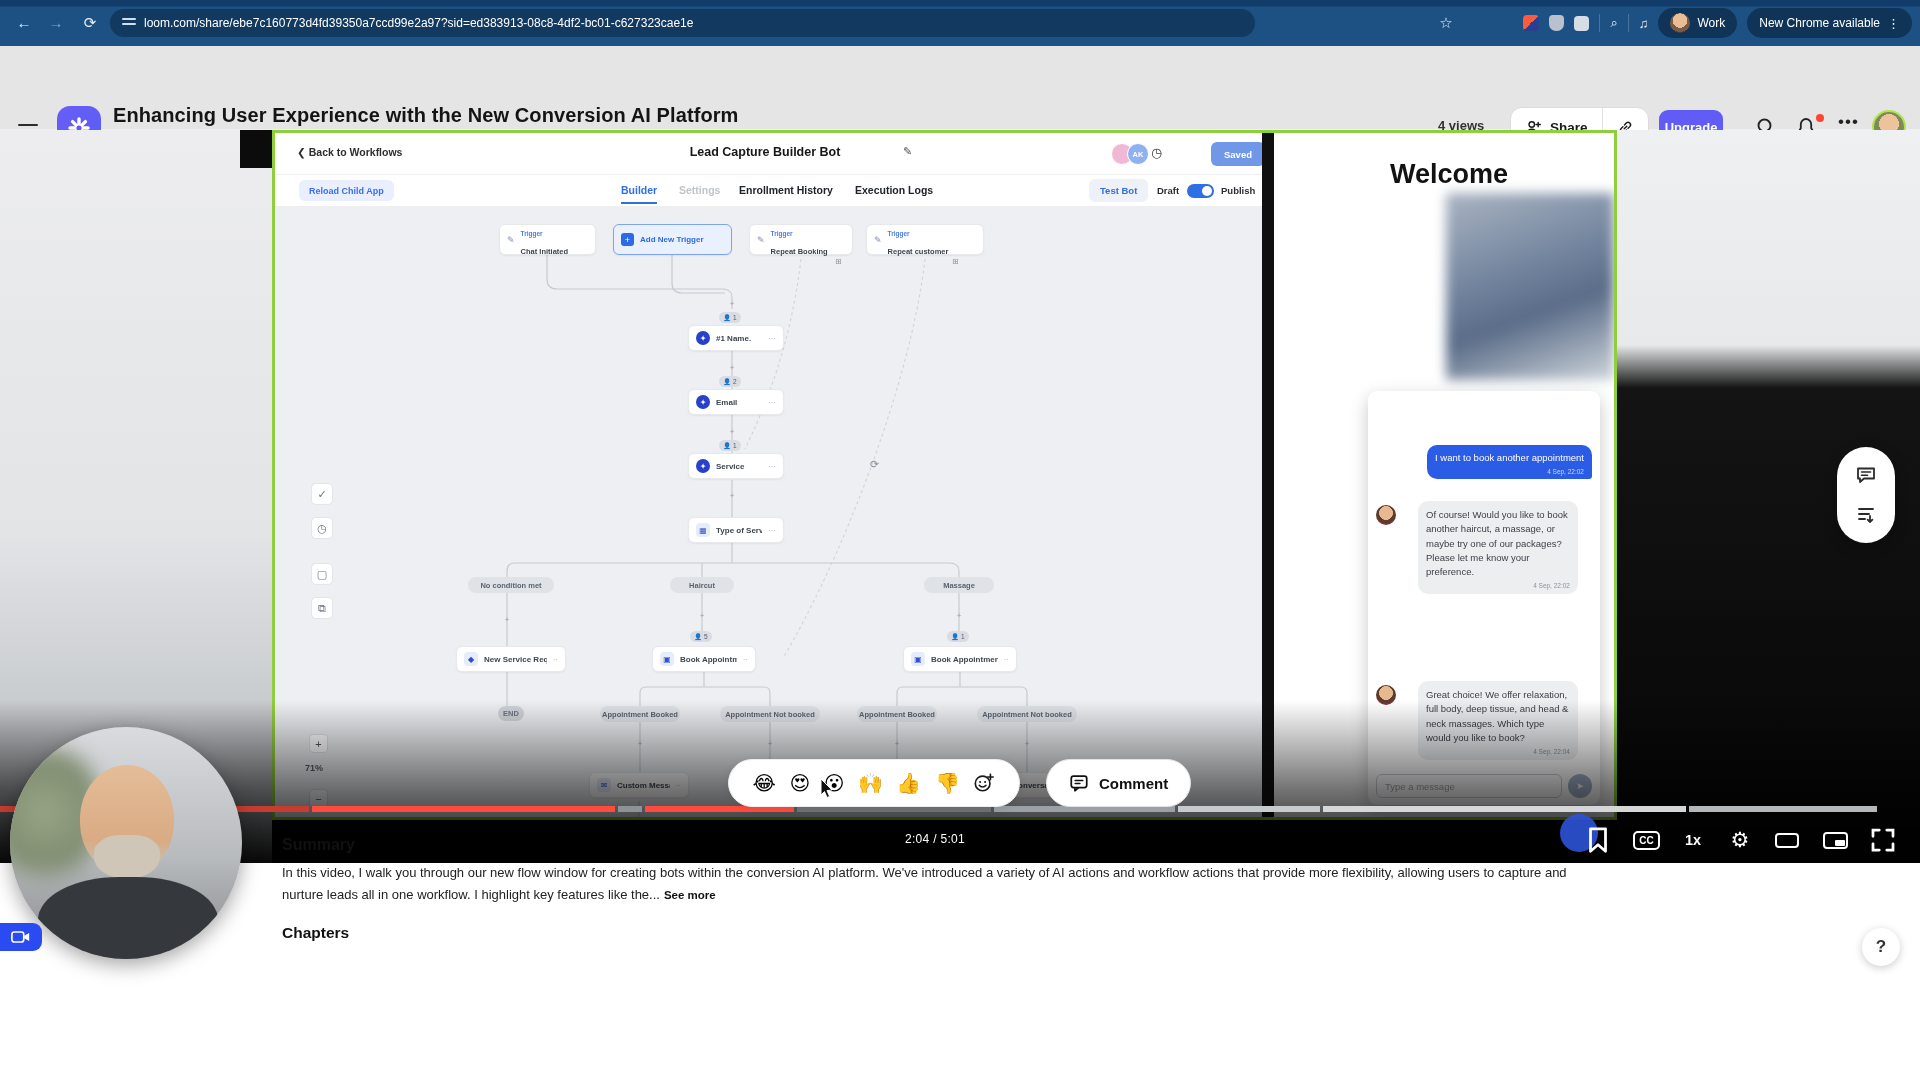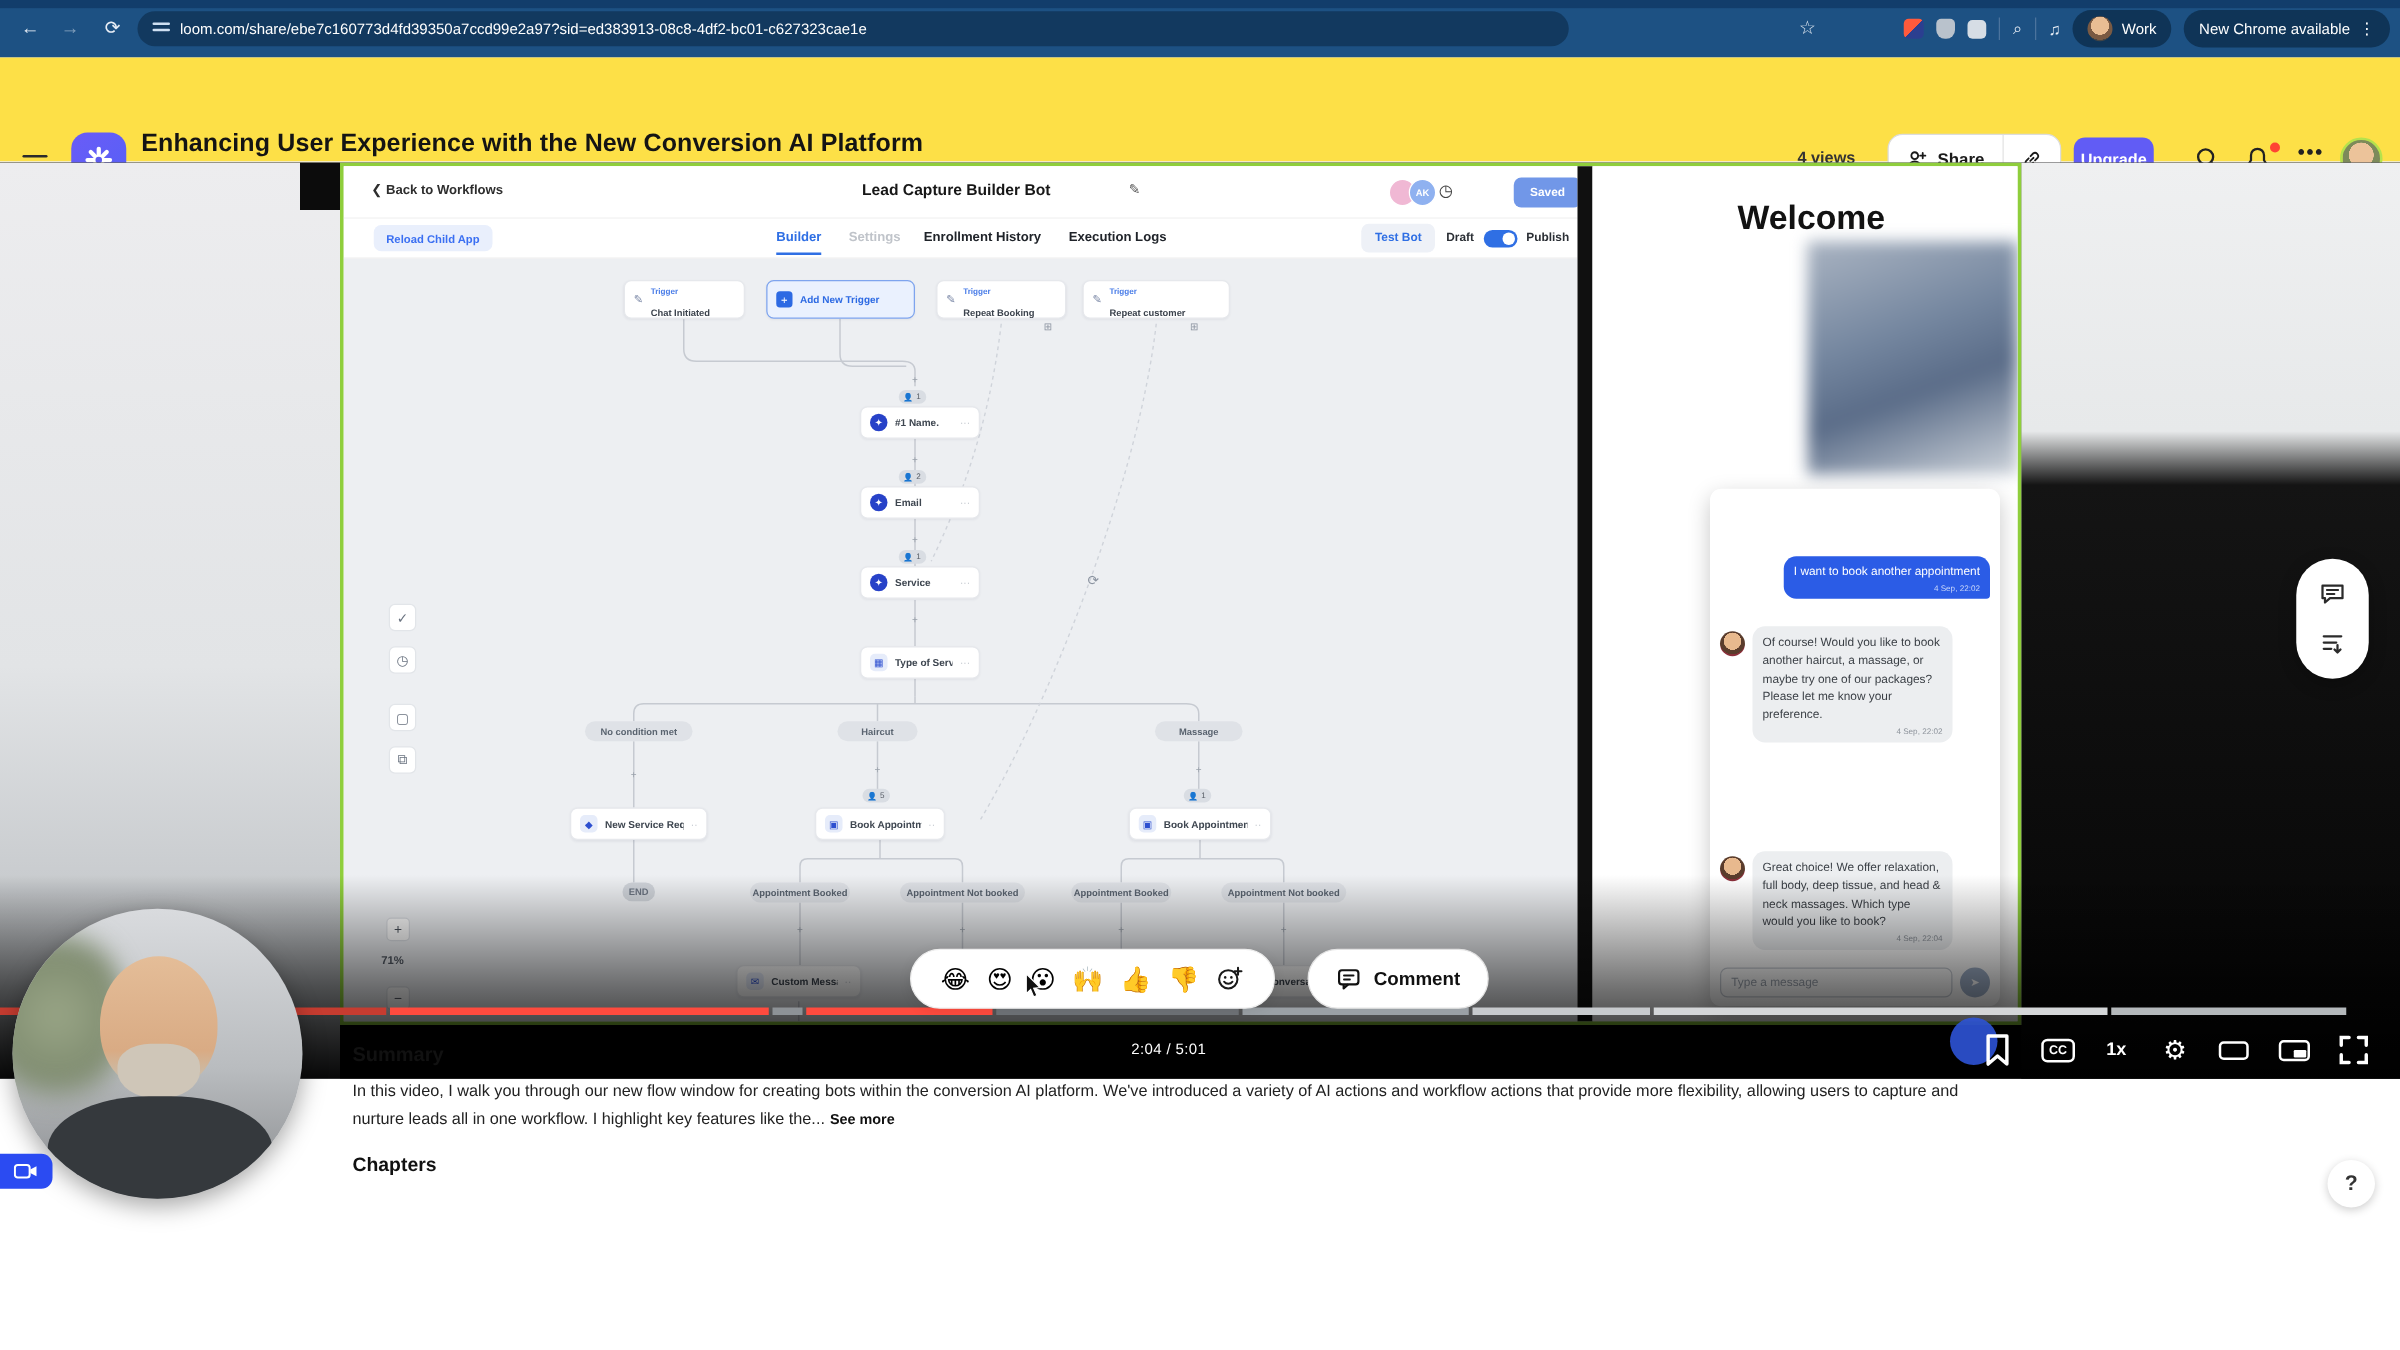--- a/index.html
+++ b/index.html
@@ -18,21 +18,21 @@
   .url-tune i { display:block; height:2px; background:#cfe0f2; border-radius:2px; margin-bottom:3px; }
   .chrome-right { display:flex; align-items:center; gap:10px; position:absolute; right:8px; top:0; height:46px; }
   .ext-sq { width:16px; height:16px; border-radius:4px; background:linear-gradient(135deg,#ff5a3c 0 50%,#2b3f90 50% 100%); }
   .ext-shield { width:15px; height:16px; background:#b9c2cc; border-radius:4px 4px 7px 7px; }
   .ext-puzzle { width:15px; height:15px; background:#d6dde5; border-radius:4px; }
   .vdiv { width:1px; height:18px; background:#4b739d; }
   .chip { background:#0f3457; color:#fff; border-radius:15px; height:30px; display:flex; align-items:center; gap:7px; padding:0 12px; font-size:12px; }
   .mini-ava { width:20px; height:20px; border-radius:50%; background:radial-gradient(circle at 50% 38%,#e9bd93 0 45%,#7a5a43 46% 70%,#444 71% 100%); }
 
   
-  #lheader { left:0; top:46px; width:1920px; height:84px; background:#fde047; border-bottom:1px solid #efefef; }
+  #lheader { left:0; top:46px; width:1920px; height:84px; background:#e5e5e5; border-bottom:1px solid #efefef; }
   #hamburger { left:18px; top:78px; width:20px; height:16px; cursor:pointer; }
   #hamburger i { display:block; height:2.4px; background:#2b2b2b; border-radius:2px; margin-bottom:4.2px; }
   #loom-logo { left:57px; top:60px; width:44px; height:44px; border-radius:13px;
     background:linear-gradient(140deg,#6a5cf7,#5560f6); display:flex; align-items:center; justify-content:center; }
   #vid-title { left:113px; top:58px; font-size:20px; font-weight:700; color:#141414; letter-spacing:.1px; }
   #vid-sub { left:113px; top:88px; font-size:12.5px; color:#7a7a7a; }
   #vid-sub b { font-weight:600; color:#555; }
   #views { left:1438px; top:72px; font-size:13px; font-weight:600; color:#333; }
   #share-btn { left:1510px; top:61px; height:40px; border:1px solid #dcdcdc; border-radius:12px; display:flex; align-items:center; background:#fff; }
   #share-btn .seg { display:flex; align-items:center; gap:8px; padding:0 14px; height:100%; font-size:13.5px; font-weight:600; color:#1a1a1a; }
@@ -123,21 +123,21 @@
     box-shadow:0 6px 18px rgba(0,0,0,.22); }
   #chat-head { left:0; top:0; width:232px; height:46px; background:#1b3fc4; border-radius:9px 9px 0 0;
     display:flex; align-items:center; padding:0 10px; gap:8px; }
   .chat-ava { width:28px; height:28px; border-radius:50%; flex:none; border:1.5px solid #fff;
     background:radial-gradient(circle at 50% 40%,#e8b98e 0 44%,#5a3c2c 45% 66%,#8a2f3a 67% 100%); }
   #chat-title { color:#fff; font-size:11.5px; font-weight:700; flex:1; }
   #chat-chevron { color:#fff; font-size:10px; }
   .msg-user { position:absolute; right:8px; background:#2b5ce6; color:#fff; border-radius:10px 10px 3px 10px;
     padding:6px 8px 3px; font-size:9.5px; line-height:1.45; }
   .msg-user .t { display:block; text-align:right; font-size:6.5px; color:#c8d6fa; margin-top:2px; }
-  .msg-bot-wrap { position:absolute; left:8px; display:flex; gap:6px; align-items:flex-start; }
+  .msg-bot-wrap { position:absolute; left:8px; display:flex; gap:22px; align-items:flex-start; }
   .bot-ava { width:20px; height:20px; border-radius:50%; flex:none; margin-top:4px;
     background:radial-gradient(circle at 50% 40%,#e8b98e 0 44%,#5a3c2c 45% 66%,#8a2f3a 67% 100%); }
   .msg-bot { background:#eceef0; color:#3a3f45; border-radius:10px; padding:7px 8px 3px; font-size:9.5px; line-height:1.5; }
   .msg-bot .t { display:block; text-align:right; font-size:6.5px; color:#8d939b; margin-top:2px; }
   #chat-inputrow { left:0; top:376px; width:232px; height:38px; display:flex; align-items:center; gap:6px; padding:0 8px; }
   #chat-input { flex:1; height:24px; border:1px solid #c9ced6; border-radius:6px; font-size:9.5px; color:#9aa2ad;
     display:flex; align-items:center; padding-left:8px; background:#fff; }
   #chat-send { width:24px; height:24px; border-radius:50%; background:#9fb0c9; color:#fff; font-size:9px;
     display:flex; align-items:center; justify-content:center; }
 

